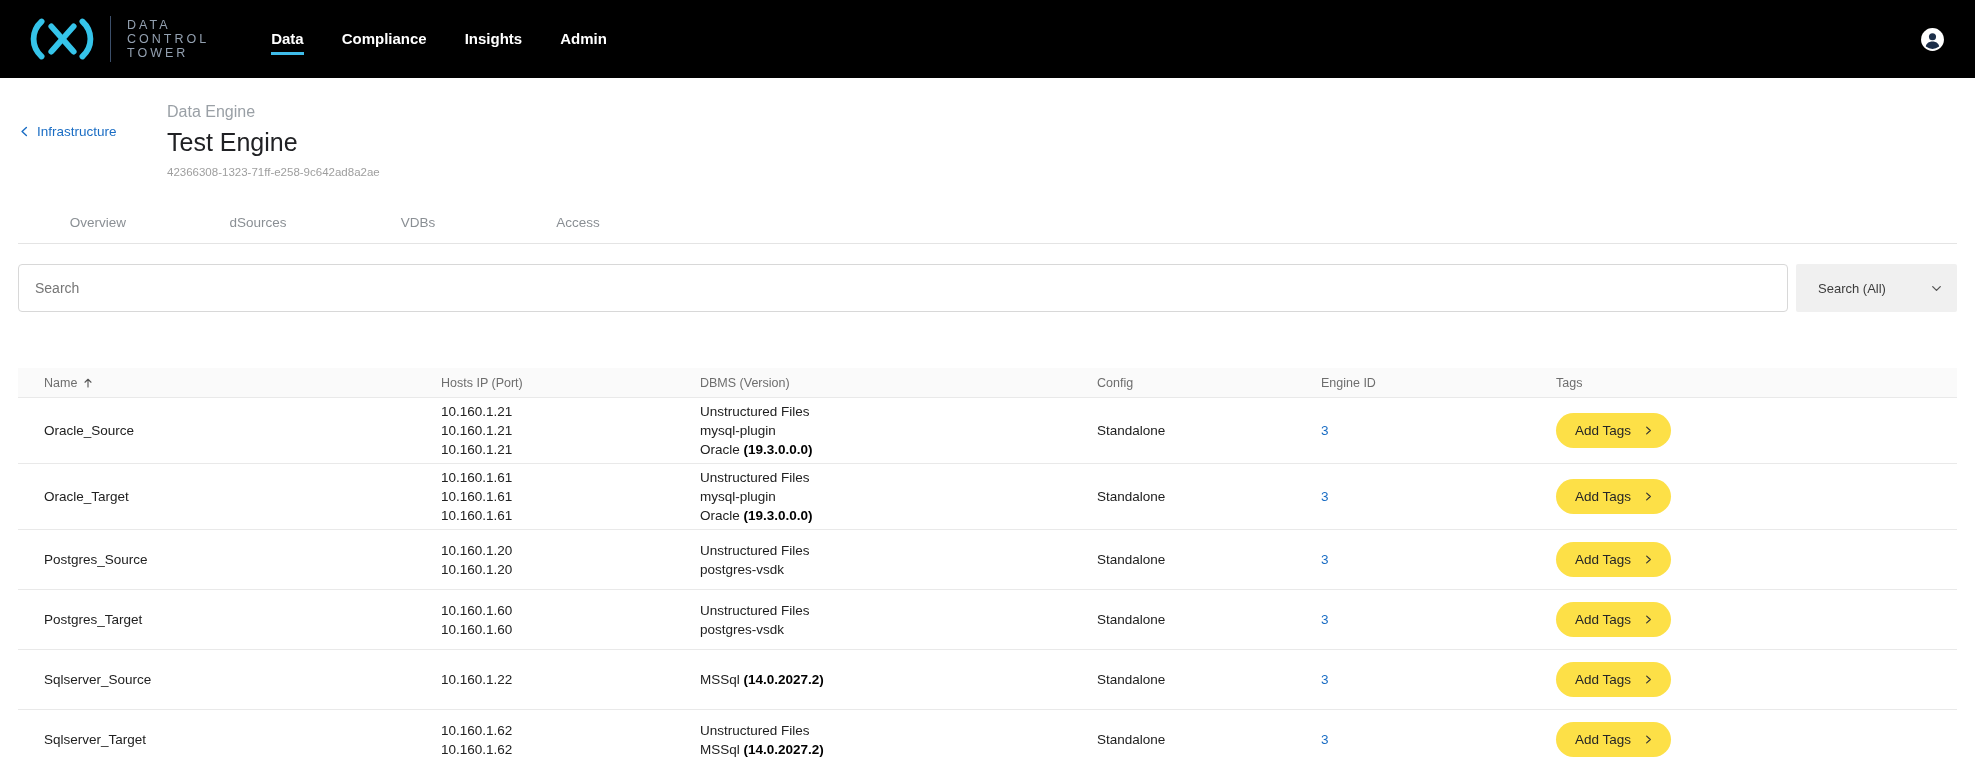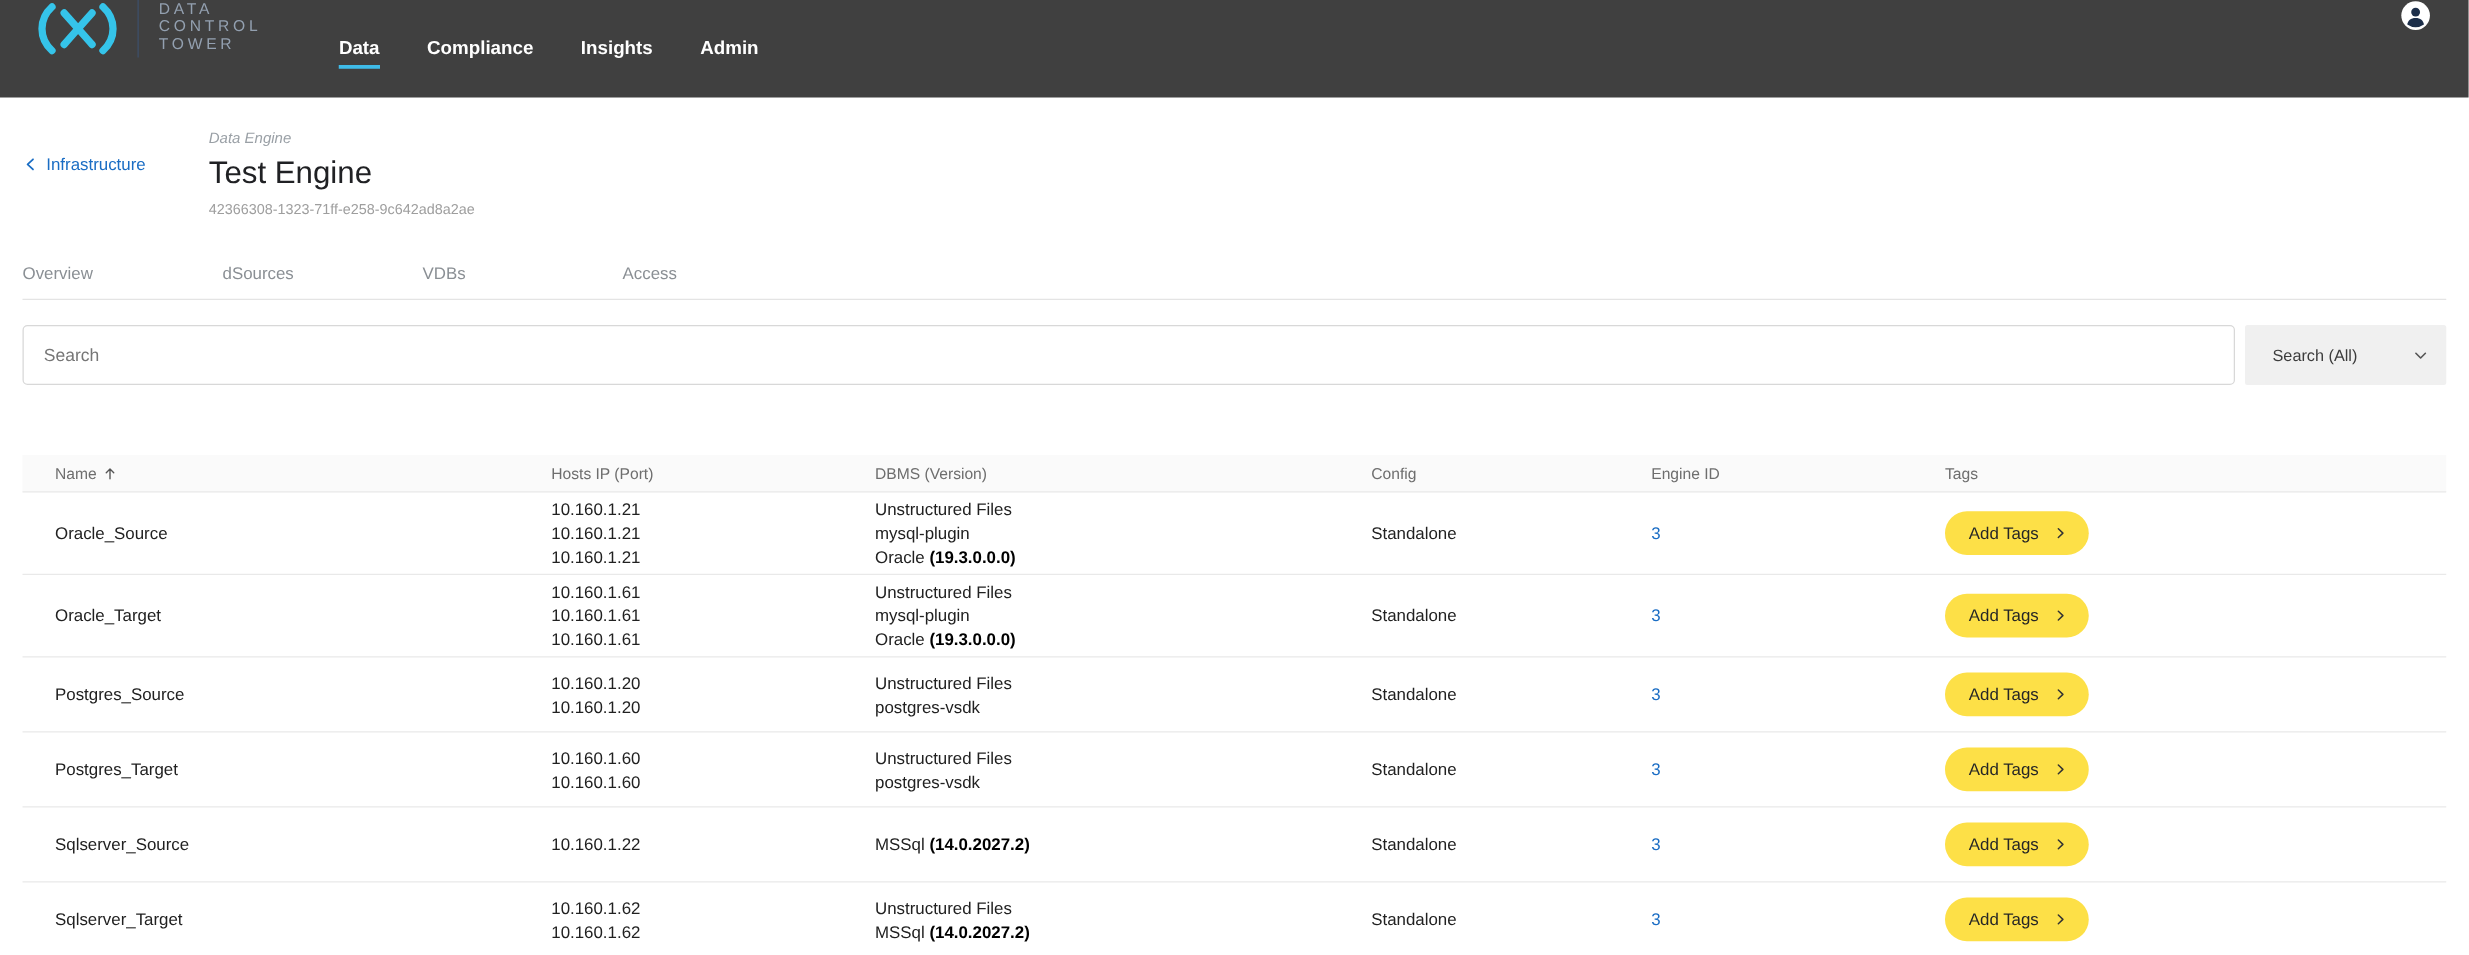--- a/index.html
+++ b/index.html
@@ -6,22 +6,23 @@
   html, body { width: 1975px; height: 764px; overflow: hidden; }
   body {
     font-family: "Liberation Sans", "DejaVu Sans", sans-serif;
     background: #ffffff;
     color: #212121;
   }
 
   
   .topbar {
     height: 78px;
-    background: #404040;
+    background: #000000;
     display: flex;
+    align-items: center;
     padding: 0 30px 0 28px;
   }
   .logo-mark { width: 68px; height: 46px; flex: 0 0 auto; }
   .brand-divider {
     width: 1px; height: 46px; background: #3c4f6a;
     margin: 0 16px 0 14px; flex: 0 0 auto;
   }
   .brand-text {
     color: #93a0b0;
     font-size: 12.5px;
@@ -42,32 +43,32 @@
 
   
   .page-head { position: relative; padding-top: 25px; }
   .back-link {
     position: absolute; left: 18px; top: 46px;
     display: inline-flex; align-items: center; gap: 6px;
     color: #1a6dc4; font-size: 13.5px; text-decoration: none; cursor: pointer;
   }
   .back-link svg { width: 13px; height: 13px; }
   .title-block { margin-left: 167px; }
-  .eyebrow { font-size: 12px; color: #9aa0a6; font-style: italic; }
+  .eyebrow { font-size: 16px; color: #9aa0a6; }
   .page-title { font-size: 25px; font-weight: 400; color: #202124; margin: 7px 0 9px; }
   .uuid { font-size: 11.5px; color: #9e9e9e; }
 
   
   .tabs {
     display: flex;
     margin: 25px 18px 0;
     border-bottom: 1px solid #e4e4e4;
   }
   .tab {
-    width: 160px; 
+    width: 160px; text-align: center;
     font-size: 13.5px; color: #8a8f94;
     padding: 12px 0 11px;
     border-bottom: 3px solid transparent;
     margin-bottom: -1px;
     cursor: pointer;
   }
   .tab.active { color: #1f1f1f; font-weight: 500; border-bottom-color: #3399e0; }
 
   
   .search-row { display: flex; gap: 8px; margin: 20px 18px 0; height: 48px; }

